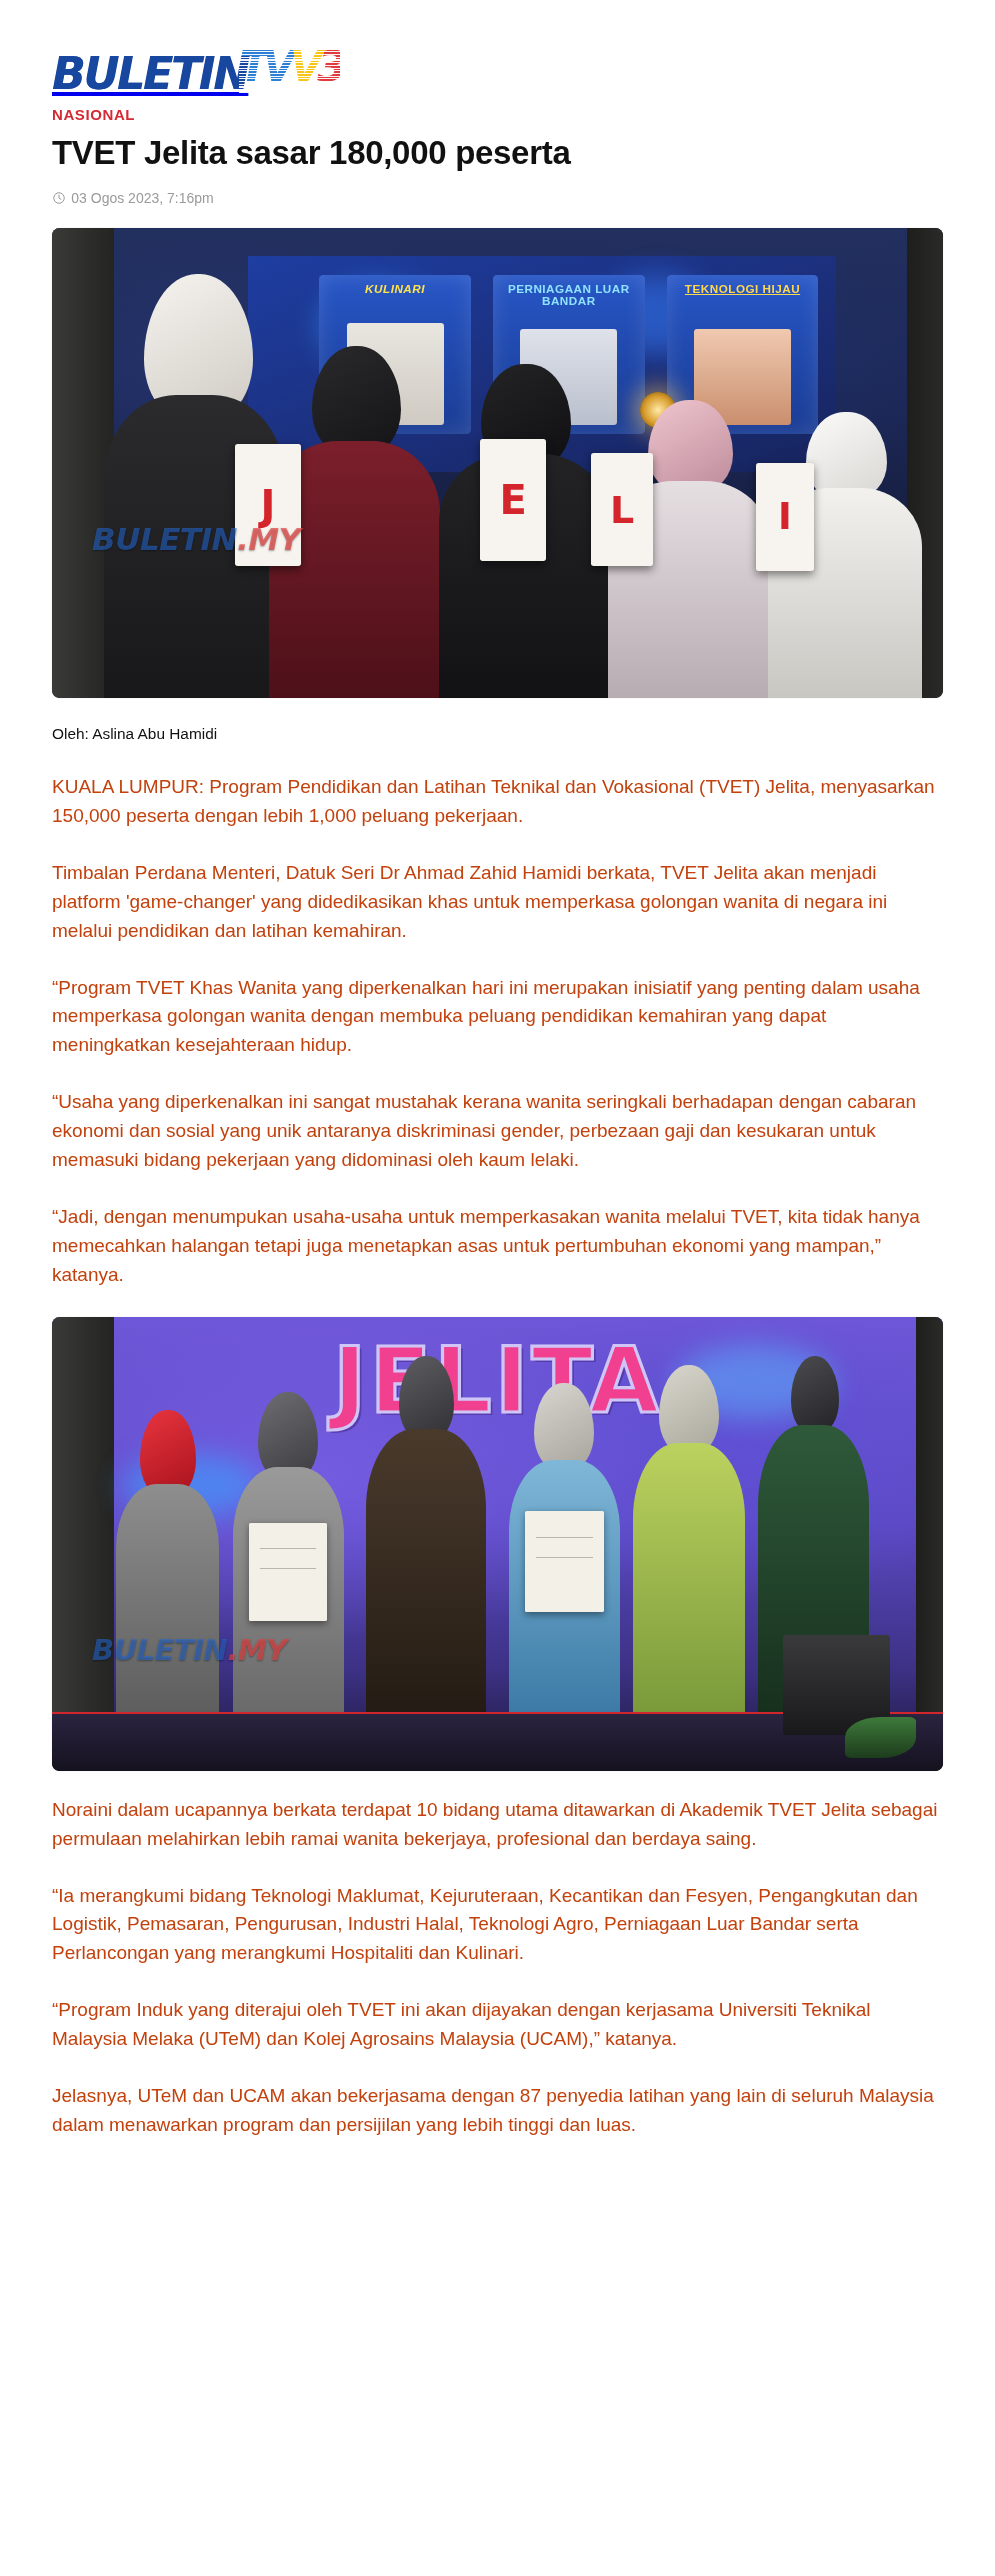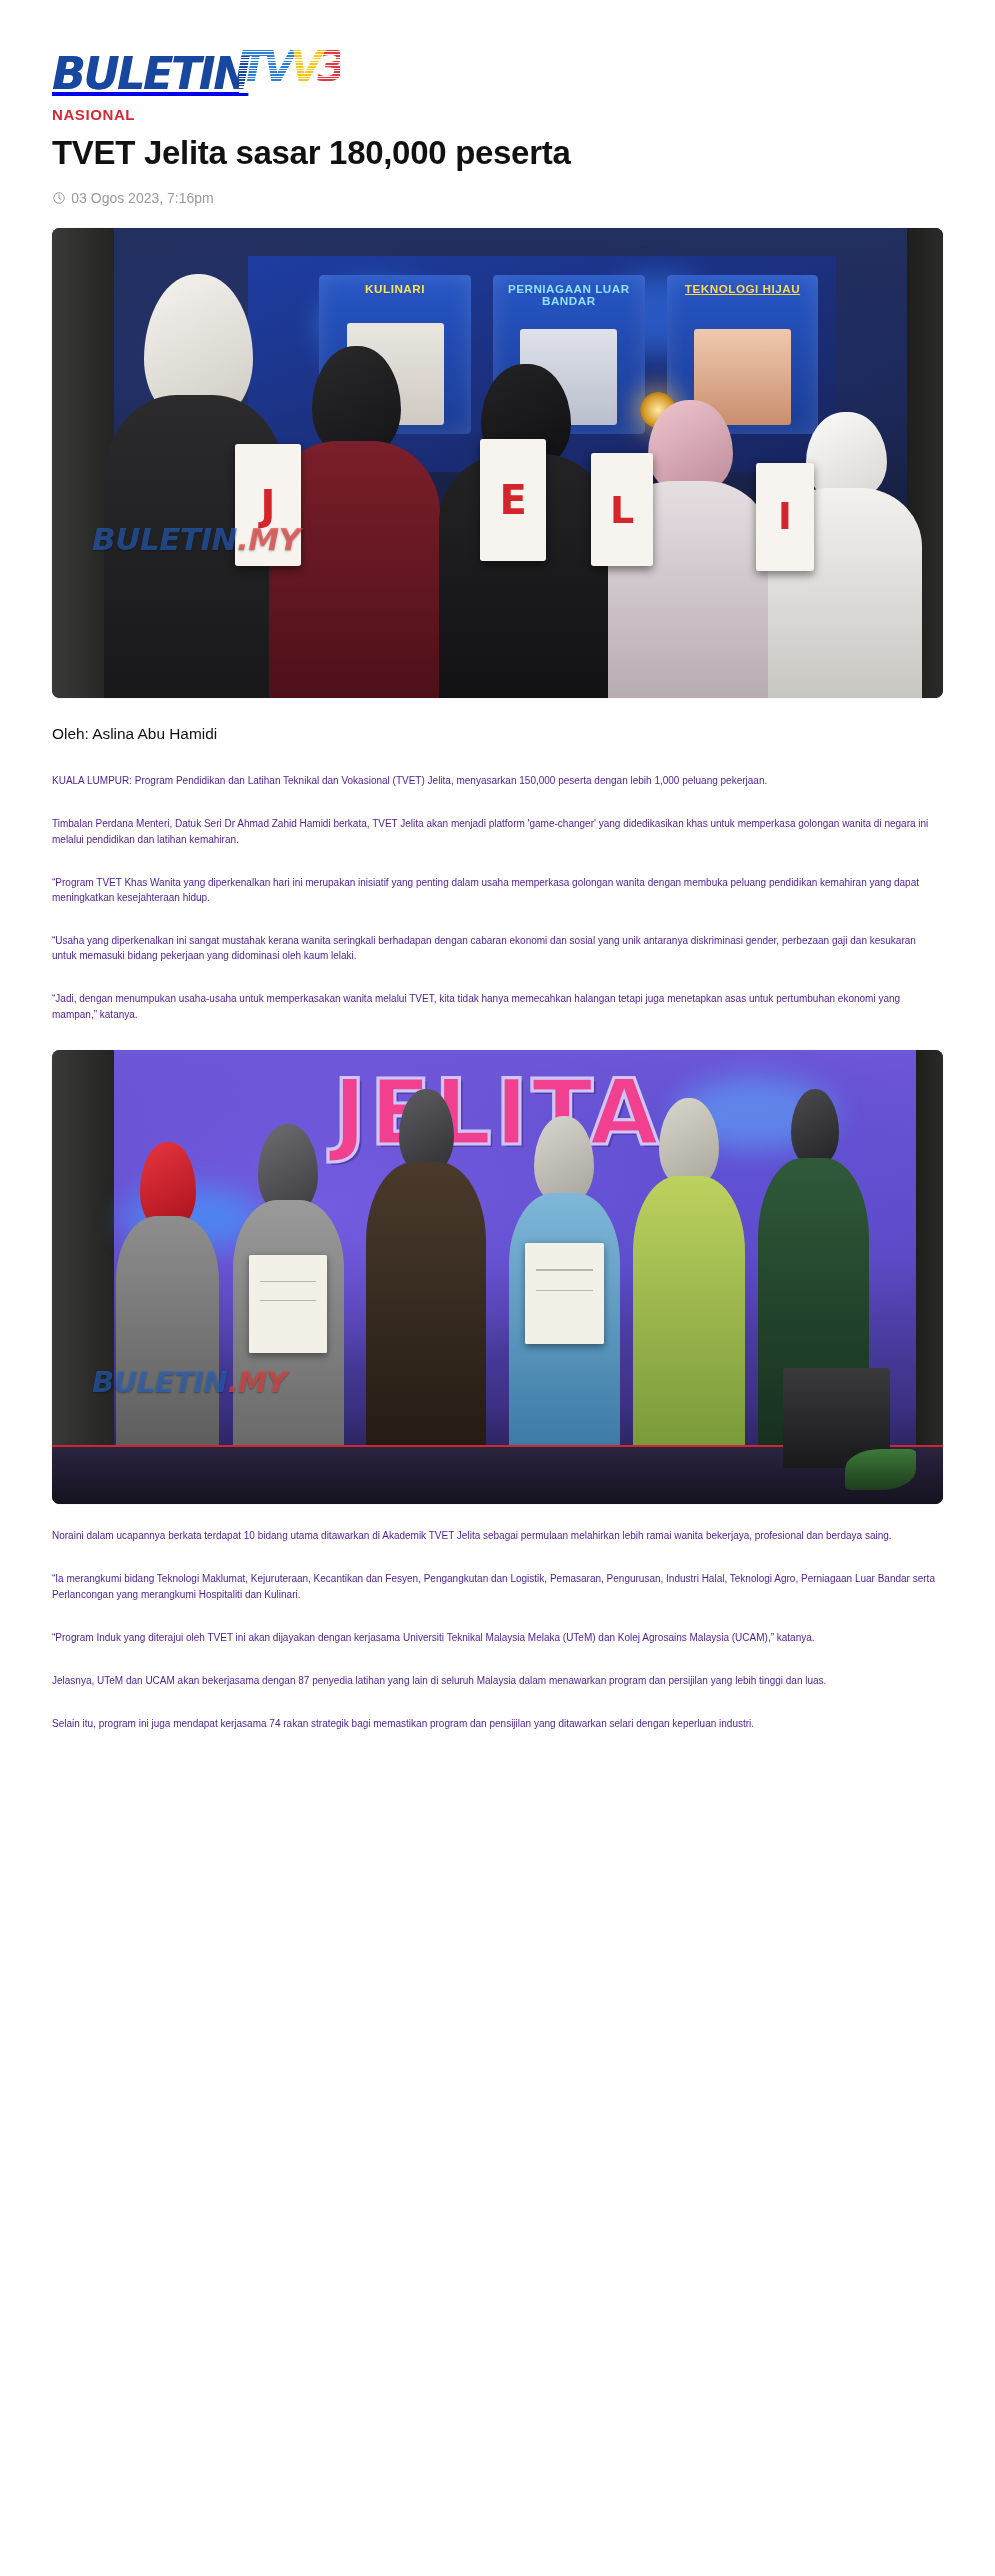--- a/index.html
+++ b/index.html
@@ -234,22 +234,22 @@
   .watermark .dot { color:rgba(230,70,70,.7); }
 
   
   .byline {
     font-size:15.4px;
     color:#111;
     margin:0 0 28px 0;
     line-height:1.5;
   }
   .para {
-    font-size:10px;
-    color:#4c1d95;
+    font-size:19px;
+    color:#c2410c;
     line-height:1.52;
     margin:0 0 28px 0;
     max-width:926px;
   }
   .para:last-child { margin-bottom:34px; }
 </style>
 </head>
 <body>
 
 <div class="page">
@@ -285,21 +285,21 @@
     <figure>
       <div class="photo photo-1">
         <div class="stage-dark"></div>
         <div class="dark-left"></div>
         <div class="dark-right"></div>
         <div class="screen-blue"></div>
 
         <div class="glow" style="left:30%;top:12%;width:117px;height:85px;background:#2f7ae0;"></div>
         <div class="glow" style="left:62%;top:10%;width:106px;height:80px;background:#2d66d8;"></div>
 
-        <div class="banner-card" style="left:30%;top:10%;width:17%;height:34%;">
+        <div class="banner-card" style="left:30%;top:10%;width:17%;height:34%;font-style:italic;">
           <div class="bt kul">KULINARI</div>
           <div style="position:absolute;left:18%;right:18%;bottom:6%;top:30%;background:linear-gradient(180deg,#e9e6e0,#cfcac2);border-radius:3.2px;"></div>
         </div>
         <div class="banner-card" style="left:49.5%;top:10%;width:17%;height:34%;">
           <div class="bt luar">PERNIAGAAN LUAR BANDAR</div>
           <div style="position:absolute;left:18%;right:18%;bottom:6%;top:34%;background:linear-gradient(180deg,#dfe2ea,#b9bfcd);border-radius:3.2px;"></div>
         </div>
         <div class="banner-card" style="left:69%;top:10%;width:17%;height:34%;">
           <div class="bt tek">TEKNOLOGI HIJAU</div>
           <div style="position:absolute;left:18%;right:18%;bottom:6%;top:34%;background:linear-gradient(180deg,#f0c9b0,#c98f6e);border-radius:3.2px;"></div>
@@ -402,17 +402,16 @@
         <div class="watermark wm-2">
           <span>BULETIN</span><span class="dot">.MY</span>
         </div>
       </div>
     </figure>
 
     <p class="para">Noraini dalam ucapannya berkata terdapat 10 bidang utama ditawarkan di Akademik TVET Jelita sebagai permulaan melahirkan lebih ramai wanita bekerjaya, profesional dan berdaya saing.</p>
     <p class="para">“Ia merangkumi bidang Teknologi Maklumat, Kejuruteraan, Kecantikan dan Fesyen, Pengangkutan dan Logistik, Pemasaran, Pengurusan, Industri Halal, Teknologi Agro, Perniagaan Luar Bandar serta Perlancongan yang merangkumi Hospitaliti dan Kulinari.</p>
     <p class="para">“Program Induk yang diterajui oleh TVET ini akan dijayakan dengan kerjasama Universiti Teknikal Malaysia Melaka (UTeM) dan Kolej Agrosains Malaysia (UCAM),” katanya.</p>
     <p class="para">Jelasnya, UTeM dan UCAM akan bekerjasama dengan 87 penyedia latihan yang lain di seluruh Malaysia dalam menawarkan program dan persijilan yang lebih tinggi dan luas.</p>
-    <p class="para">Selain itu, program ini juga mendapat kerjasama 74 rakan strategik bagi memastikan program dan pensijilan yang ditawarkan selari dengan keperluan industri.</p>
 
   </article>
 </div>
 
 
 </body></html>

